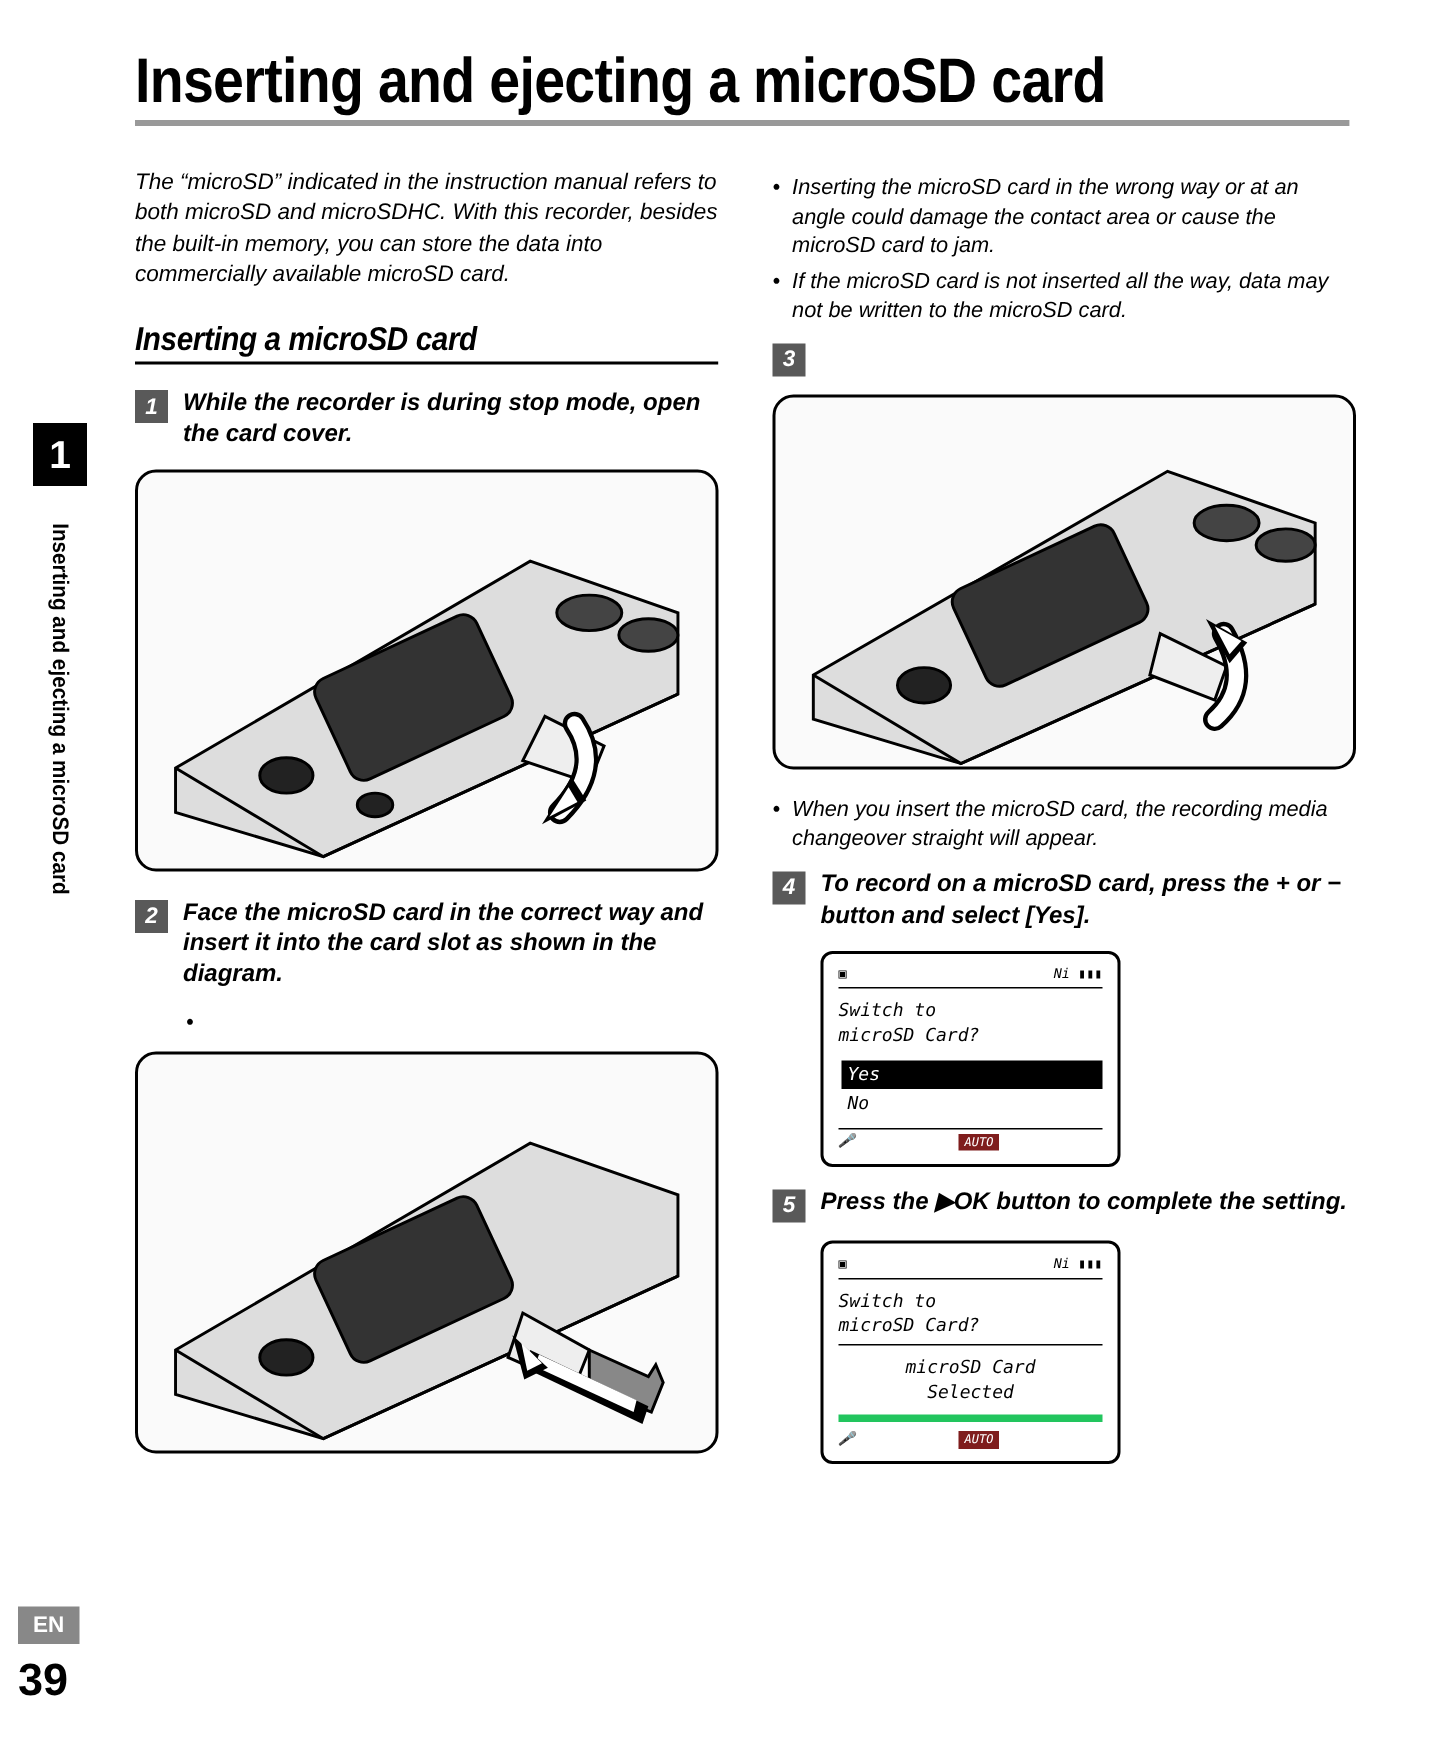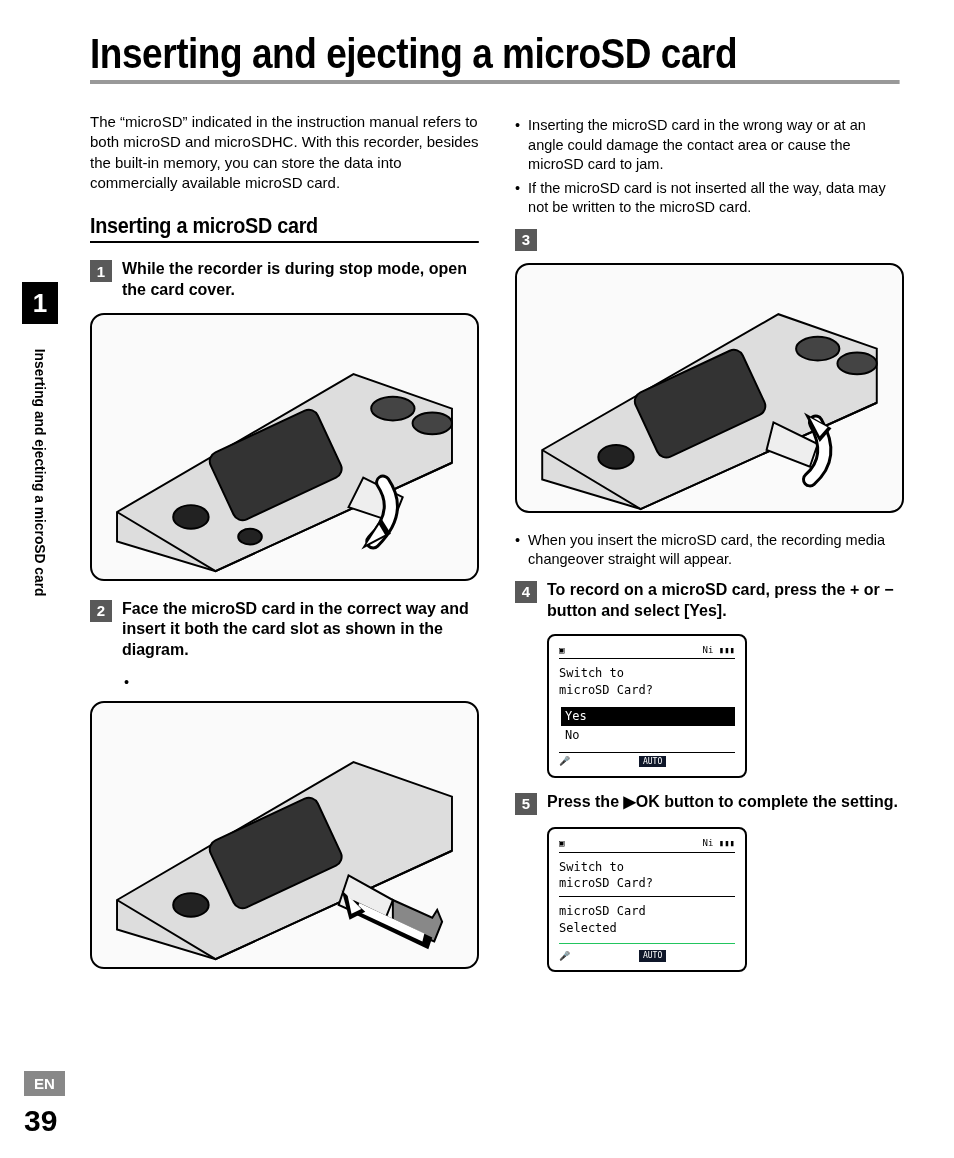--- a/index.html
+++ b/index.html
@@ -23,20 +23,21 @@
     border-bottom: 4px solid #999;
     padding-bottom: 2px;
     margin-bottom: 28px;
     transform: scaleX(0.88);
     transform-origin: left;
     width: 113%;
   }
   .columns {
     display: flex;
     gap: 36px;
+    font-style: italic;
   }
   .col {
     flex: 1;
     min-width: 0;
   }
   .intro {
     font-size: 15px;
     line-height: 1.35;
     margin-bottom: 20px;
   }
@@ -122,25 +123,26 @@
   .screen-footer {
     border-top: 1px solid #000;
     margin-top: 8px;
     padding-top: 2px;
     font-size: 9px;
     display: flex;
     justify-content: space-between;
     align-items: center;
   }
   .screen-footer .auto {
-    background: #0f172a; color: #fff; padding: 0 4px; font-size: 8px;
+    background: #7f1d1d; color: #fff; padding: 0 4px; font-size: 8px;
   }
   .screen-center {
+    text-align: center;
     border-top: 1px solid #000;
-    border-bottom: 1px solid #22c55e;
+    border-bottom: 5px solid #22c55e;
     padding: 6px 0;
     margin: 4px 0;
   }
   
   .side-tab {
     position: absolute;
     left: 22px;
     top: 282px;
     width: 36px;
     display: flex;
@@ -162,21 +164,21 @@
     writing-mode: vertical-rl;
     font-family: "Arial Narrow", Arial, sans-serif;
     font-weight: 800;
     font-size: 15px;
     margin-top: 14px;
     letter-spacing: 0;
     transform: scaleY(0.92);
   }
   .footer-area {
     position: absolute;
-    left: 24px;
+    left: 12px;
     bottom: 20px;
   }
   .lang-tag {
     background: #888;
     color: #fff;
     font-weight: 700;
     font-size: 15px;
     padding: 4px 10px;
     display: inline-block;
     margin-bottom: 8px;
@@ -223,21 +225,21 @@
           </g>
           <path d="M290 170 Q310 200 280 230" stroke="#000" stroke-width="16" fill="none" stroke-linecap="round"></path>
           <path d="M290 170 Q310 200 280 230" stroke="#fff" stroke-width="10" fill="none" stroke-linecap="round"></path>
           <polygon points="268,238 298,222 288,206" fill="#000"></polygon>
           <polygon points="273,233 292,223 286,213" fill="#fff"></polygon>
         </svg>
       </div>
 
       <div class="step">
         <div class="step-num">2</div>
-        <div class="step-text">Face the microSD card in the correct way and insert it both the card slot as shown in the diagram.</div>
+        <div class="step-text">Face the microSD card in the correct way and insert it into the card slot as shown in the diagram.</div>
       </div>
       <div class="step-note">
         <span class="bullet">•</span>
       </div>
 
       <div class="figure">
         <svg viewBox="0 0 380 268">
           <g stroke="#000" stroke-width="2" fill="none">
             <path d="M20 200 L260 60 L360 95 L360 150 L120 260 L20 230 Z" fill="#ddd"></path>
             <path d="M20 200 L120 260 L360 150"></path>

